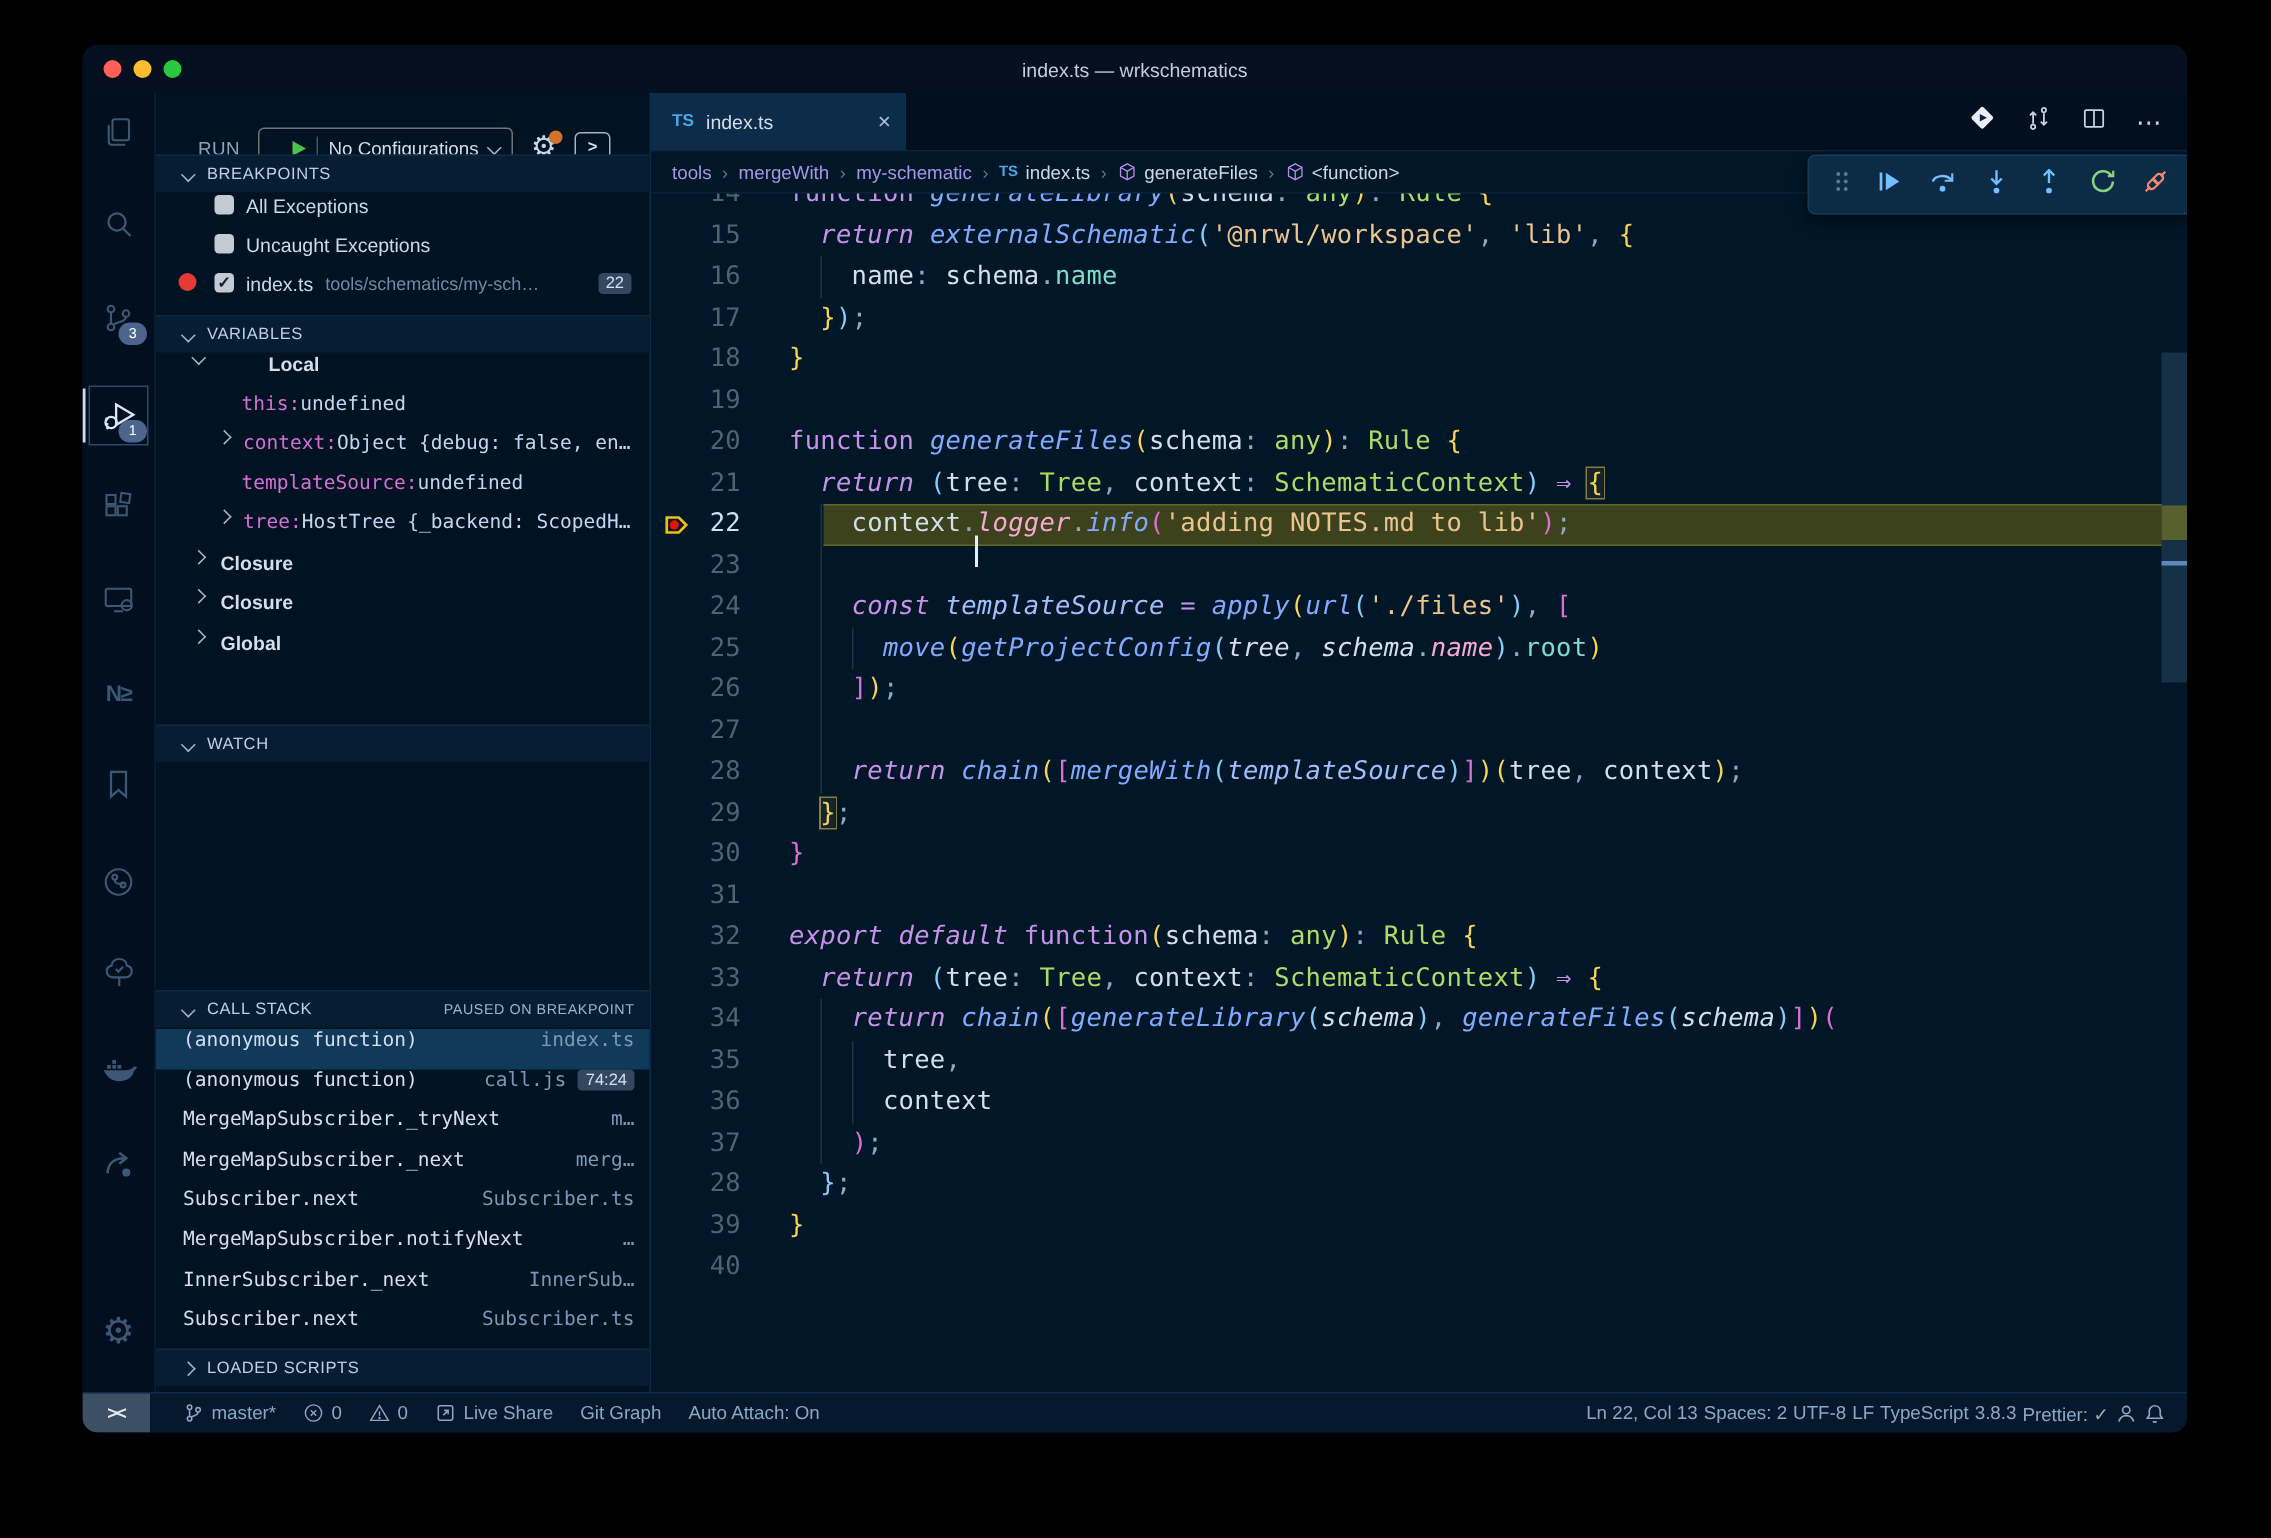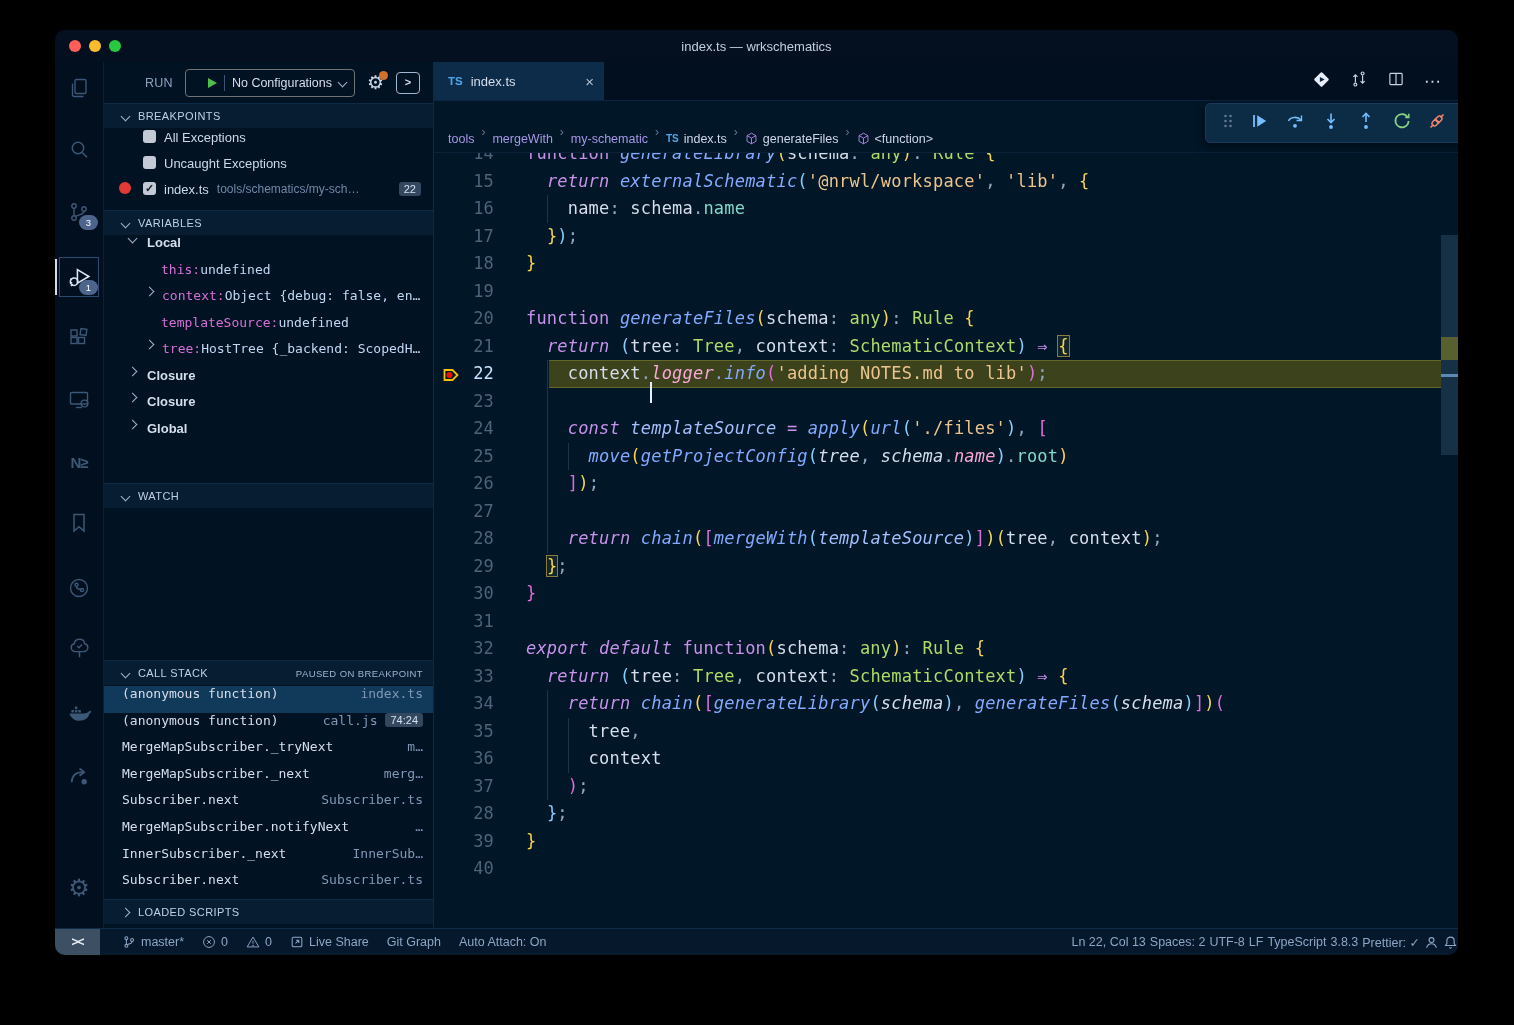--- a/index.html
+++ b/index.html
@@ -21,21 +21,21 @@
   .act-item svg{display:block;}
   .act-item.active{color:#d9e6f6;}
   .act-item.active::before{content:"";position:absolute;left:0;top:6px;bottom:6px;width:2px;background:#cfdcef;}
   .act-item.active::after{content:"";position:absolute;inset:4px;border:1px solid #2b4b6e;}
   .act-badge{position:absolute;right:5px;bottom:6px;min-width:15px;height:15px;border-radius:8px;
              background:#4d648c;color:#fff;font-size:9.5px;line-height:15px;text-align:center;padding:0 2px;}
   .nx-glyph{font-size:15px;font-weight:bold;letter-spacing:-1px;}
   .gear-glyph{font-size:24px;line-height:24px;}
   
   .sidebar{width:329px;flex:none;position:relative;background:#011222;border-right:1px solid #0e2a44;font-size:13px;color:#cdd9ea;}
-  .runbar{position:absolute;left:0;top:0;right:0;height:41px;display:flex;align-items:center;padding-left:28px;gap:12px;justify-content:center;}
+  .runbar{position:absolute;left:0;top:16px;right:0;height:41px;display:flex;align-items:center;padding-left:28px;gap:12px;}
   .run-label{color:#8aa2c0;font-size:12.5px;letter-spacing:.3px;}
   .run-select{display:flex;align-items:center;border:1px solid #737373;border-radius:4px;height:26px;padding:0 8px 0 22px;gap:7px;}
   .run-play{width:0;height:0;border-left:9px solid #4ec04e;border-top:5.5px solid transparent;border-bottom:5.5px solid transparent;}
   .run-div{width:1px;height:16px;background:#3a5674;}
   .run-config{font-size:12.5px;color:#d6deeb;}
   .chev{display:inline-block;width:6px;height:6px;border-right:1.6px solid currentColor;border-bottom:1.6px solid currentColor;transform:rotate(45deg);color:#9fb6d0;}
   .chev.right{transform:rotate(-45deg);}
   .gear-wrap{position:relative;color:#c9d6e8;font-size:19px;line-height:19px;}
   .gear-dot{position:absolute;right:-4px;top:-2px;width:9px;height:9px;border-radius:50%;background:#d1722b;}
   .console-btn{width:22px;height:20px;border:1.4px solid #9fb6d0;border-radius:4px;color:#d6deeb;
@@ -59,21 +59,21 @@
   .cs-fn{color:#d6deeb;white-space:nowrap;overflow:hidden;}
   .cs-loc{margin-left:auto;color:#7e97b5;white-space:nowrap;padding-left:10px;}
   
   .editor{flex:1;position:relative;display:flex;flex-direction:column;background:#011627;min-width:0;}
   .tabbar{height:38px;flex:none;display:flex;align-items:stretch;background:#010f1f;border-bottom:1px solid #0b2440;}
   .tab{width:146px;flex:none;background:#0d2c4a;display:flex;align-items:center;gap:8px;padding:0 10px 0 14px;}
   .ts-ico{color:#4da6e8;font-weight:bold;font-size:11.5px;}
   .tab-label{color:#d6deeb;font-size:13px;flex:1;}
   .tab-close{color:#aebfd4;font-size:15px;}
   .editor-actions{margin-left:auto;display:flex;align-items:center;gap:19px;padding-right:16px;color:#c5d4e6;}
-  .crumbs{height:27px;flex:none;display:flex;gap:7px;padding-left:14px;font-size:12.5px;border-bottom:1px solid #0a2138;margin-top:24px;}
+  .crumbs{height:27px;flex:none;display:flex;align-items:center;gap:7px;padding-left:14px;font-size:12.5px;border-bottom:1px solid #0a2138;}
   .crumb-sep{color:#5d7998;font-size:12px;}
   .crumb{display:flex;align-items:center;gap:5px;}
   .crumb .ts-ico{font-size:10px;}
   .code{flex:1;overflow:hidden;font-family:"DejaVu Sans Mono",monospace;font-size:17px;letter-spacing:.2px;}
   .code-line{display:flex;height:27.5px;line-height:27.5px;position:relative;}
   .code-line:first-child{margin-top:-13px;}
   .gutter{width:92px;flex:none;position:relative;}
   .num{position:absolute;right:32px;top:0;color:#4b6479;}
   .num.active{color:#c5e4fd;}
   .bp-ico{position:absolute;left:8px;top:5px;}
@@ -94,21 +94,21 @@
                  display:flex;align-items:center;justify-content:space-evenly;z-index:5;}
   .scrollbar{position:absolute;top:65px;bottom:0;right:0;width:17px;}
   .sb-slider{position:absolute;left:0;right:0;top:108px;height:220px;background:rgba(121,169,214,.18);}
   .sb-mark-line{position:absolute;left:0;right:0;top:210px;height:23px;background:rgba(99,104,42,.85);}
   .sb-mark-cursor{position:absolute;left:0;right:0;top:247px;height:3px;background:rgba(110,160,210,.8);}
   
   .statusbar{height:26px;flex:none;background:#05182c;border-top:1px solid #0f2d4a;display:flex;align-items:center;
              font-size:12.5px;color:#8ca6c4;}
   .sb-left,.sb-right{display:flex;align-items:center;height:100%;}
   .sb-left{gap:18px;}
-  .sb-right{margin-left:auto;gap:4px;padding-right:0;}
+  .sb-right{margin-left:auto;gap:4px;padding-right:14px;}
   .sb-item{display:flex;align-items:center;gap:5px;white-space:nowrap;}
   .sb-remote{width:45px;height:100%;background:#3d4f63;color:#e8eef5;display:flex;align-items:center;justify-content:center;
              font-weight:bold;font-size:12px;letter-spacing:-1px;margin-right:4px;}
   .sb-item svg{display:block;}
 </style>
 </head>
 <body>
 
 <div class="stage">
   <div class="window">
@@ -244,21 +244,21 @@
               <span class="bp-path" style="flex: 1 1 0%;">tools/schematics/my-sch…</span>
               <span class="badge" style="margin-right: 12px;">22</span>
             </div>
           </div>
 
         <div class="section-header" style="top:148px">
           <span class="chev"></span>
           <span>VARIABLES</span>
         </div>
         <div id="var-list">
-            <div class="row" style="top: 173px;">
+            <div class="row" style="top: 173px; gap: 32px;">
               <span class="chev" style="margin-left: 25px;"></span>
               <span class="scope-label" style="margin-left: 11px;">Local</span>
             </div>
             <div class="row mono" style="top: 199.5px; font-size: 13px;">
               <span style="width: 57px; flex: 0 0 auto;"></span>
               <span class="var-name">this</span>
               <span class="var-name">: </span>
               <span class="var-value" style="white-space: nowrap; overflow: hidden;">undefined</span>
             </div>
             <div class="row mono" style="top: 226px; font-size: 13px;">

